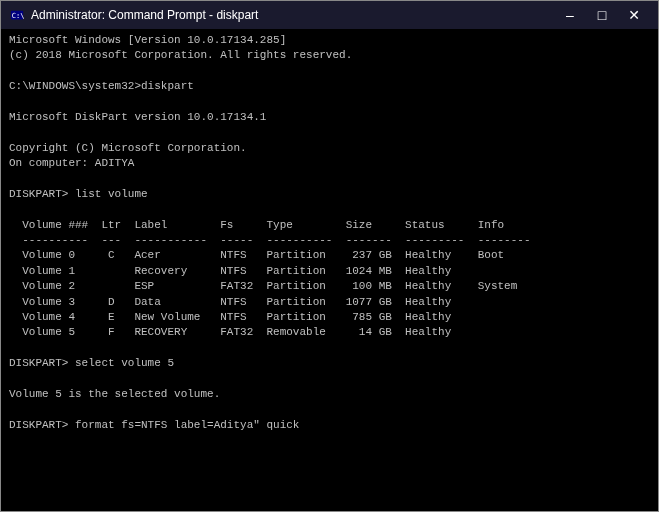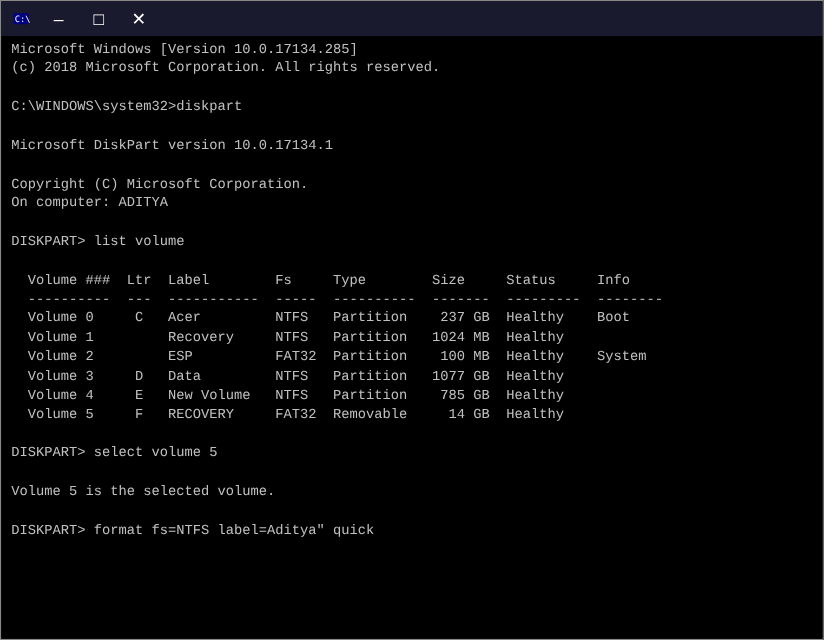--- a/index.html
+++ b/index.html
@@ -95,20 +95,21 @@
 
 <div class="window">
   <div class="title-bar">
     <div class="title-bar-icon">
       <svg viewBox="0 0 16 16" fill="none">
         <rect width="16" height="16" fill="#1a1a2e"></rect>
         <rect x="1" y="3" width="14" height="10" rx="1" fill="#000080"></rect>
         <text x="2" y="11" font-family="monospace" font-size="8" fill="white">C:\</text>
       </svg>
     </div>
+    <span class="title-bar-text">Administrator: Command Prompt - diskpart</span>
     <div class="title-bar-controls">
       <button class="title-bar-btn">–</button>
       <button class="title-bar-btn">□</button>
       <button class="title-bar-btn close">✕</button>
     </div>
   </div>
   <div class="console-content" id="console-output"><div class="line">Microsoft Windows [Version 10.0.17134.285]</div><div class="line">(c) 2018 Microsoft Corporation. All rights reserved.</div><div class="line">&nbsp;</div><div class="line">C:\WINDOWS\system32&gt;diskpart</div><div class="line">&nbsp;</div><div class="line">Microsoft DiskPart version 10.0.17134.1</div><div class="line">&nbsp;</div><div class="line">Copyright (C) Microsoft Corporation.</div><div class="line">On computer: ADITYA</div><div class="line">&nbsp;</div><div class="line">DISKPART&gt; list volume</div><div class="line">&nbsp;</div><div class="line">  Volume ###  Ltr  Label        Fs     Type        Size     Status     Info</div><div class="line">  ----------  ---  -----------  -----  ----------  -------  ---------  --------</div><div class="line">  Volume 0     C   Acer         NTFS   Partition    237 GB  Healthy    Boot</div><div class="line">  Volume 1         Recovery     NTFS   Partition   1024 MB  Healthy</div><div class="line">  Volume 2         ESP          FAT32  Partition    100 MB  Healthy    System</div><div class="line">  Volume 3     D   Data         NTFS   Partition   1077 GB  Healthy</div><div class="line">  Volume 4     E   New Volume   NTFS   Partition    785 GB  Healthy</div><div class="line">  Volume 5     F   RECOVERY     FAT32  Removable     14 GB  Healthy</div><div class="line">&nbsp;</div><div class="line">DISKPART&gt; select volume 5</div><div class="line">&nbsp;</div><div class="line">Volume 5 is the selected volume.</div><div class="line">&nbsp;</div><div class="line">DISKPART&gt; format fs=NTFS label=Aditya" quick</div><div class="line">&nbsp;</div></div>
 </div>
 
 </body></html>

